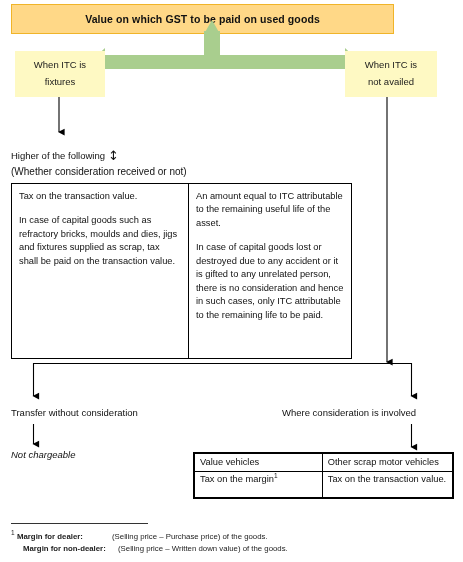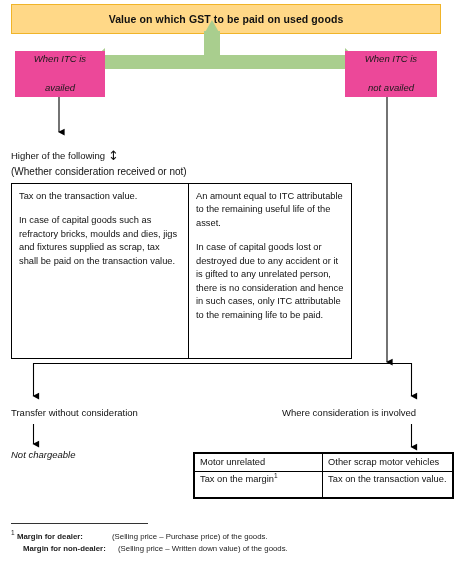--- a/index.html
+++ b/index.html
@@ -11,36 +11,36 @@
     color:#111111;
     position:relative;
     overflow:hidden;
     -webkit-font-smoothing:antialiased;
   }
   .canvas{position:absolute;left:0;top:0;width:463px;height:562px;}
   .abs{position:absolute;}
 
   
   #header-banner{
-    left:11px;top:4px;width:430px;height:30px;
+    left:11px;top:4px;width:383px;height:30px;
     background:#FFD887;
     border:1.5px solid #F0B429;
     box-sizing:border-box;
     display:flex;align-items:center;justify-content:center;
   }
   #header-banner .htxt{
     font-size:10.5px;font-weight:bold;color:#111;letter-spacing:.1px;
   }
 
   
   .green-box{
-    background:#ec4899;
+    background:#fef9c3;
     box-sizing:border-box;
-    display:flex;flex-direction:column;align-items:center;justify-content:space-between;
-    font-size:9.5px;color:#1a1a1a;line-height:1.75;font-style:italic;
+    display:flex;flex-direction:column;align-items:center;justify-content:center;
+    font-size:9.5px;color:#1a1a1a;line-height:1.75;
   }
   #itc-availed-box{left:15px;top:51px;width:90px;height:46px;}
   #itc-not-availed-box{left:345px;top:51px;width:92px;height:46px;}
 
   
   #arrow-layer{left:0;top:0;width:463px;height:562px;pointer-events:none;}
 
   
   .ftext{font-size:9.5px;color:#111;line-height:1.35;white-space:nowrap;}
   #higher-label{left:11px;top:146px;}
@@ -111,21 +111,21 @@
 
     <g>
       <rect x="105" y="55" width="240" height="14" fill="#A9CE8E"></rect>
       <polygon points="105,48 105,76 90,62" fill="#A9CE8E"></polygon>
       <polygon points="345,48 345,76 360,62" fill="#A9CE8E"></polygon>
     </g>
   </svg>
 
   <div class="abs green-box" id="itc-availed-box">
     <span>When ITC is</span>
-    <span>availed</span>
+    <span>fixtures</span>
   </div>
   <div class="abs green-box" id="itc-not-availed-box">
     <span>When ITC is</span>
     <span>not availed</span>
   </div>
 
   <svg class="abs" id="black-lines" style="left:0;top:0;width:463px;height:562px;pointer-events:none;" viewBox="0 0 463 562">
     <defs>
       <marker id="ah" markerWidth="8" markerHeight="8" refX="3.6" refY="6.2" orient="auto" markerUnits="userSpaceOnUse">
         <polygon points="0.3,0.6 7,0.6 3.65,7.2" fill="#000"></polygon>
@@ -164,21 +164,21 @@
   </div>
 
   <div class="abs ftext" id="where-label">Where consideration is involved</div>
   <div class="abs ftext" id="transfer-label">Transfer without consideration</div>
   <div class="abs ftext" id="not-chargeable-label">Not chargeable</div>
 
   <div class="abs" id="bottom-table">
     <table>
       <tbody>
           <tr class="r1">
-        <td class="c1">Motor unrelated</td>
+        <td class="c1">Value vehicles</td>
         <td class="c2">Other scrap motor vehicles</td>
       </tr>
       <tr class="r2">
         <td class="c1"><span>Tax on the margin</span><sup>1</sup></td>
         <td class="c2">Tax on the transaction value.</td>
       </tr>
     </tbody>
       </table>
   </div>
 

